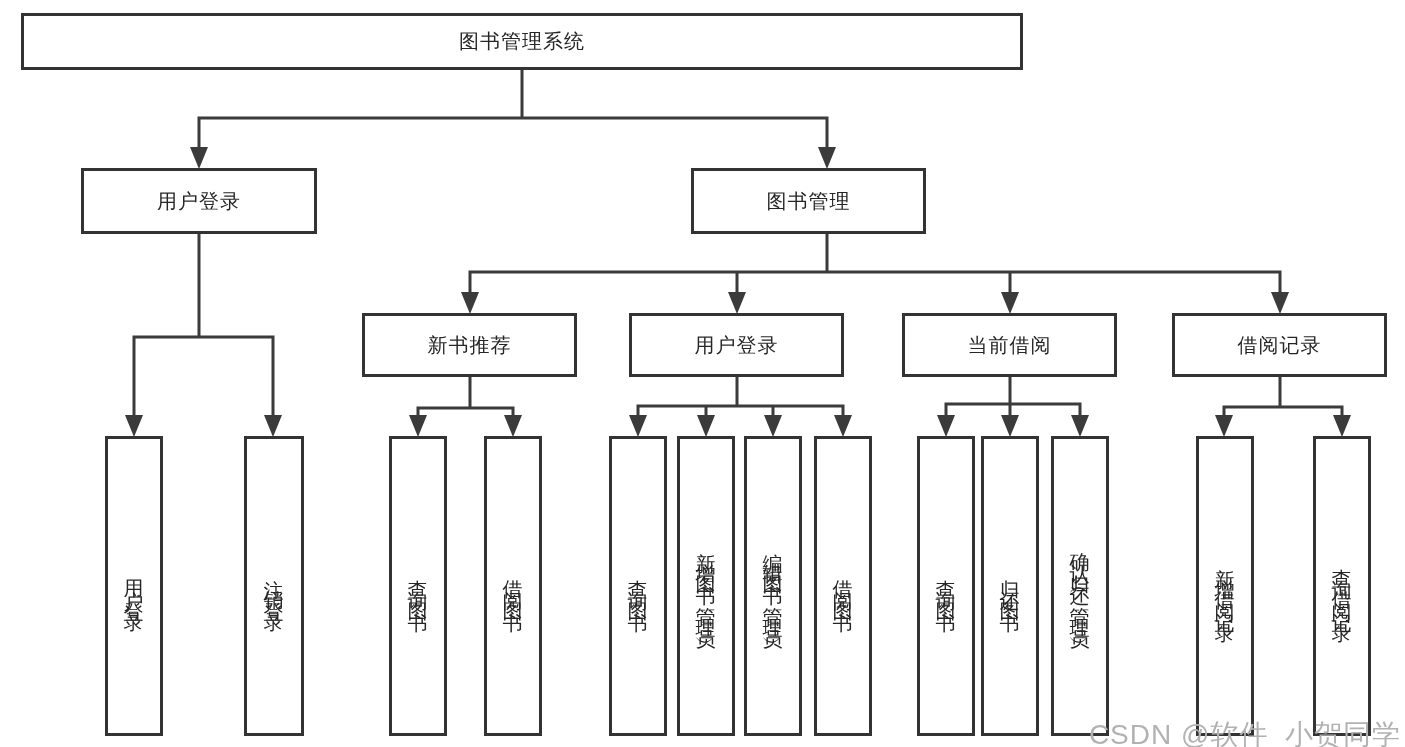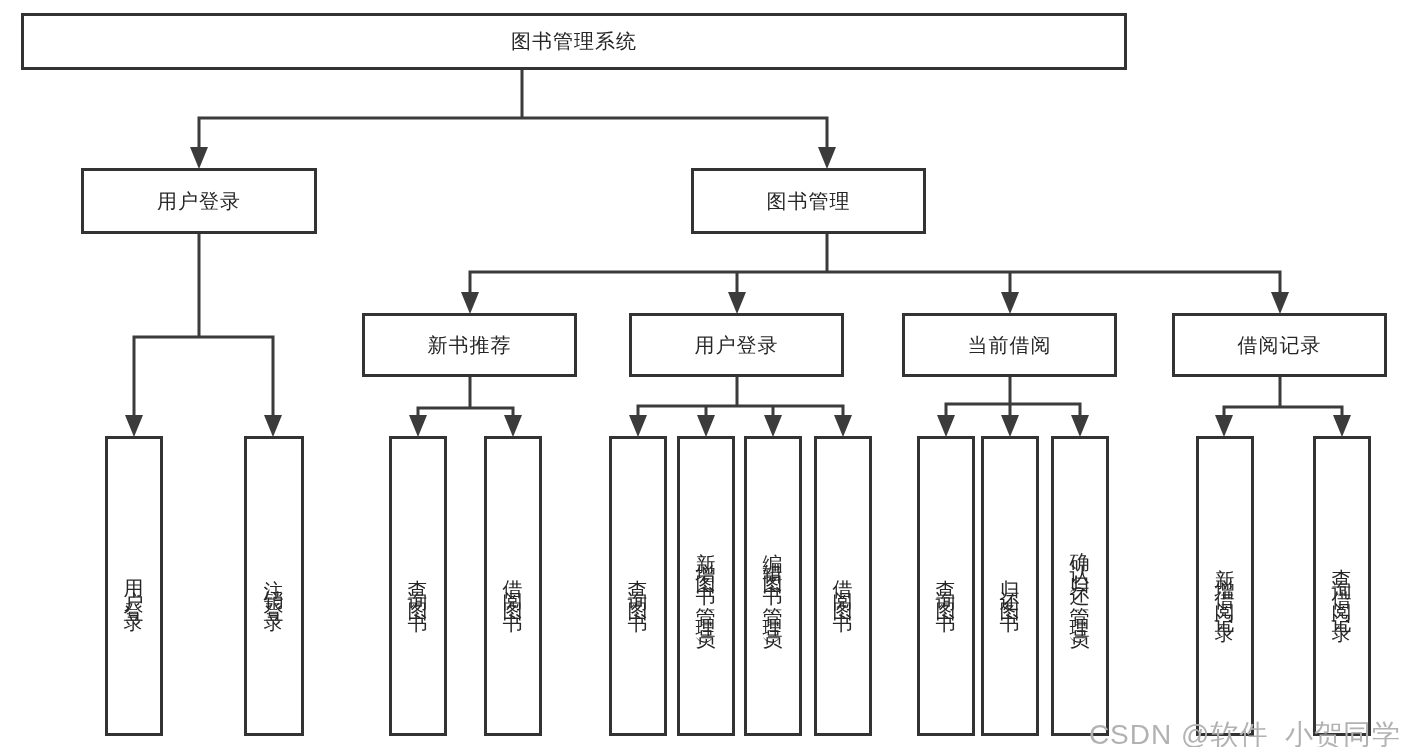--- a/index.html
+++ b/index.html
@@ -27,21 +27,21 @@
     border: 3px solid #333333;
     display: flex;
     align-items: center;
     justify-content: center;
     color: #262626;
     font-size: 20px;
     letter-spacing: 1px;
     z-index: 2;
   }
 
-  .node.root   { left: 21px;  top: 13px;  width: 1106px; height: 57px; }
+  .node.root   { left: 21px;  top: 13px;  width: 1002px; height: 57px; }
 
   .node.lv2    { top: 168px; height: 66px; }
   .node.lv2.a  { left: 81px;  width: 236px; }
   .node.lv2.b  { left: 691px; width: 235px; }
 
   .node.lv3    { top: 313px; height: 64px; width: 215px; }
   .node.lv3.c1 { left: 362px; }
   .node.lv3.c2 { left: 629px; }
   .node.lv3.c3 { left: 902px; }
   .node.lv3.c4 { left: 1172px; }

